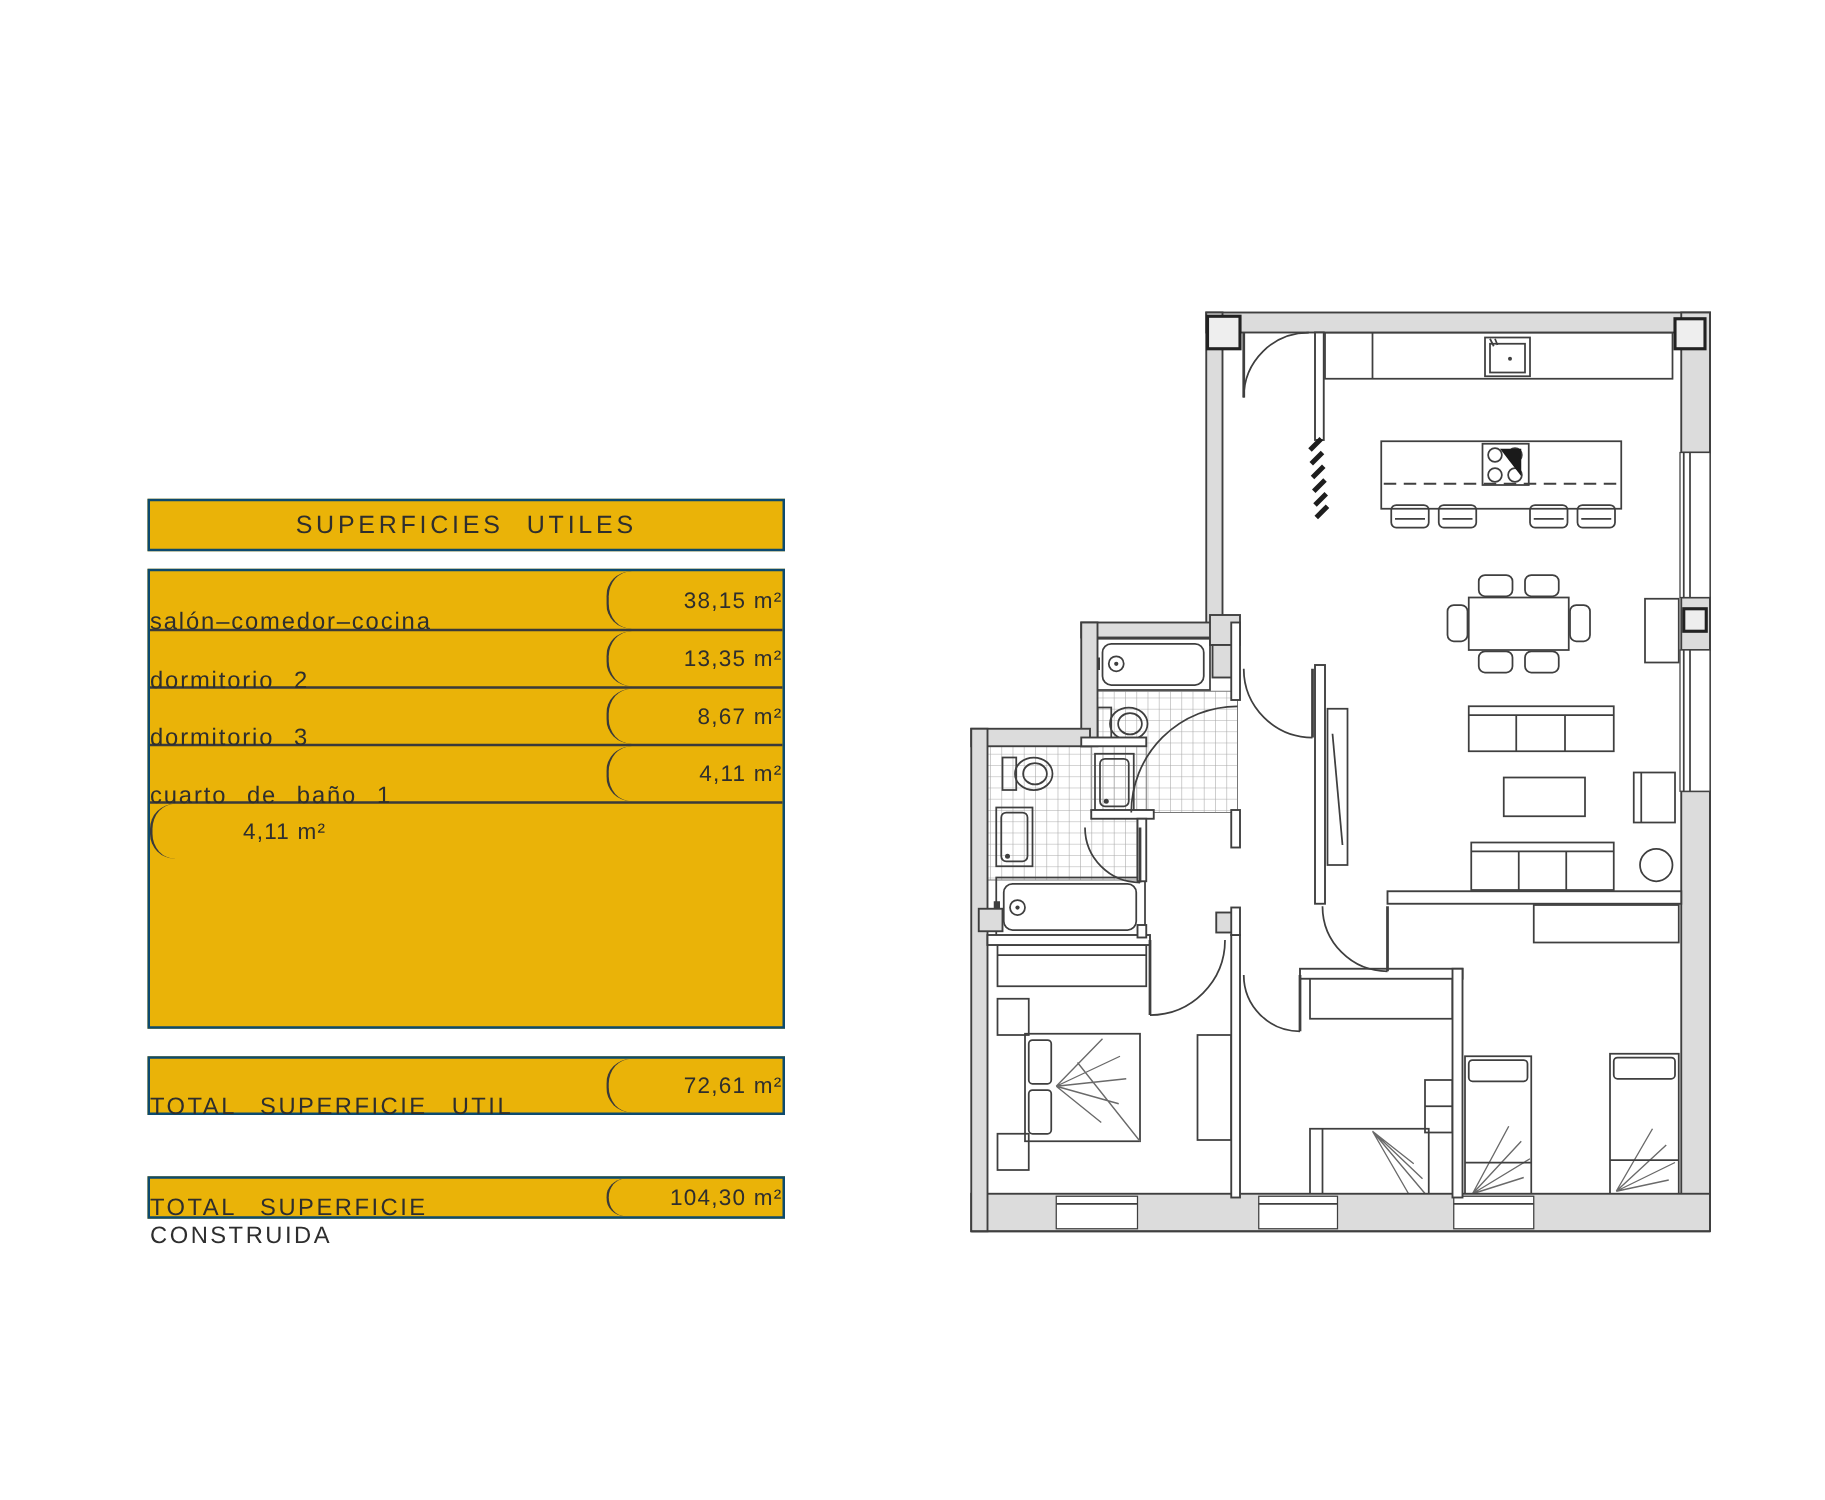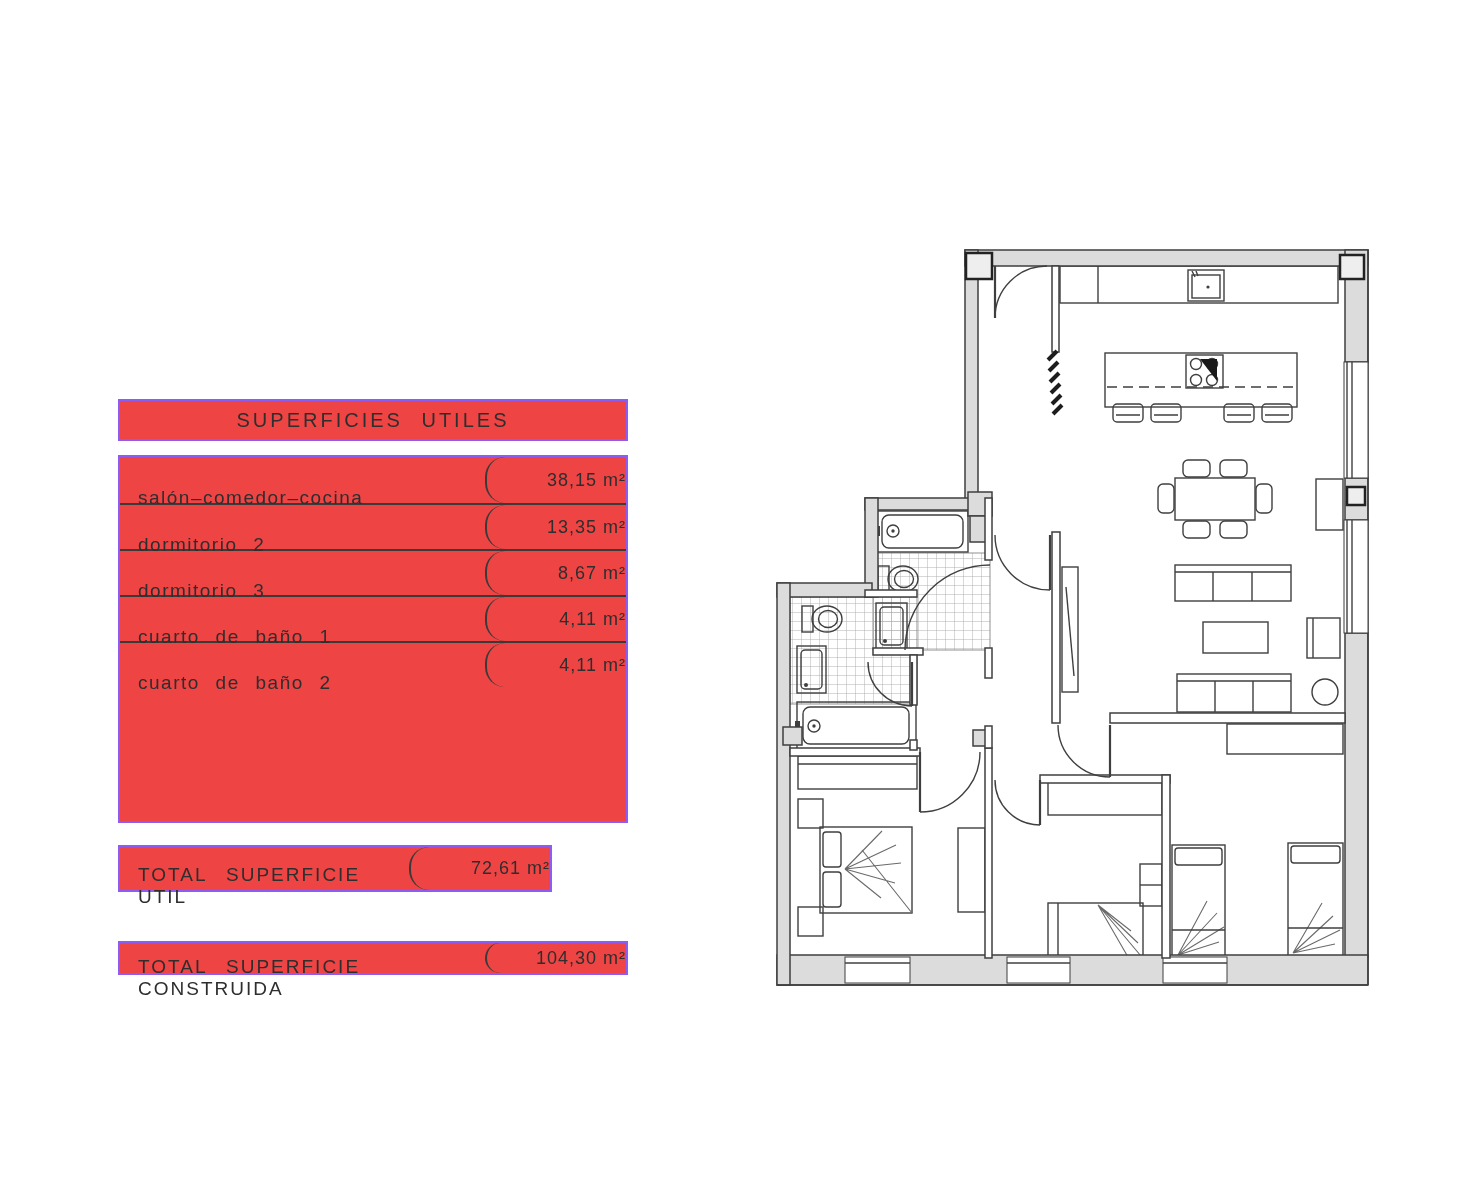--- a/index.html
+++ b/index.html
@@ -1,30 +1,30 @@
 <!DOCTYPE html>
 <html><head>
 <meta charset="utf-8">
 <style>
   html,body{margin:0;padding:0;}
   body{width:1460px;height:1200px;background:#ffffff;font-family:"Liberation Sans","DejaVu Sans",sans-serif;}
   #canvas{position:relative;width:1460px;height:1200px;background:#fff;overflow:hidden;}
 
   
-  .tbox{position:absolute;left:118px;box-sizing:border-box;border:2px solid #8b5cf6;background:#ef4444;color:#2e2e2e;}
+  .tbox{position:absolute;left:118px;box-sizing:border-box;border:2px solid #0c4a6e;background:#eab308;color:#2e2e2e;}
   #t-header{top:399px;width:510px;height:42px;display:flex;align-items:center;justify-content:center;
             font-size:20px;letter-spacing:3px;word-spacing:10px;}
   #t-main{top:455px;width:510px;height:368px;}
   .r{display:flex;height:46px;box-sizing:border-box;}
   .r + .r{border-top:2px solid #3a3a3a;}
-  .lbl{flex:1;display:flex;align-items:center;padding-left:18px;font-size:19px;letter-spacing:1.5px;word-spacing:9px;margin-top:35px;}
+  .lbl{flex:1;display:flex;align-items:center;font-size:19px;letter-spacing:1.5px;word-spacing:9px;margin-top:35px;}
   .val{width:139px;border-left:2px solid #3a3a3a;display:flex;align-items:center;justify-content:flex-end;
        font-size:18px;letter-spacing:1px;border-radius:20px;}
   .total{display:flex;height:100%;}
-  #t-util{top:845px;width:434px;height:47px;}
+  #t-util{top:845px;width:510px;height:47px;}
   #t-cons{top:941px;width:510px;height:34px;}
   #t-util .lbl,#t-cons .lbl{font-size:19px;letter-spacing:2px;word-spacing:12px;}
 
   
   #plan{position:absolute;left:740px;top:230px;}
   .fp-stroke{stroke:#3f3f3f;fill:none;stroke-width:1.4;}
 </style>
 </head>
 <body>
 
@@ -45,21 +45,20 @@
     </div>
     <div class="r">
       <div class="lbl">dormitorio 3</div>
       <div class="val">8,67 m²</div>
     </div>
     <div class="r">
       <div class="lbl">cuarto de baño 1</div>
       <div class="val">4,11 m²</div>
     </div>
     <div class="r">
-      <div class="lbl">cuarto de baño 2</div>
       <div class="val">4,11 m²</div>
     </div>
   </div>
 
   <div class="tbox" id="t-util">
     <div class="total">
       <div class="lbl">TOTAL SUPERFICIE UTIL</div>
       <div class="val">72,61 m²</div>
     </div>
   </div>

